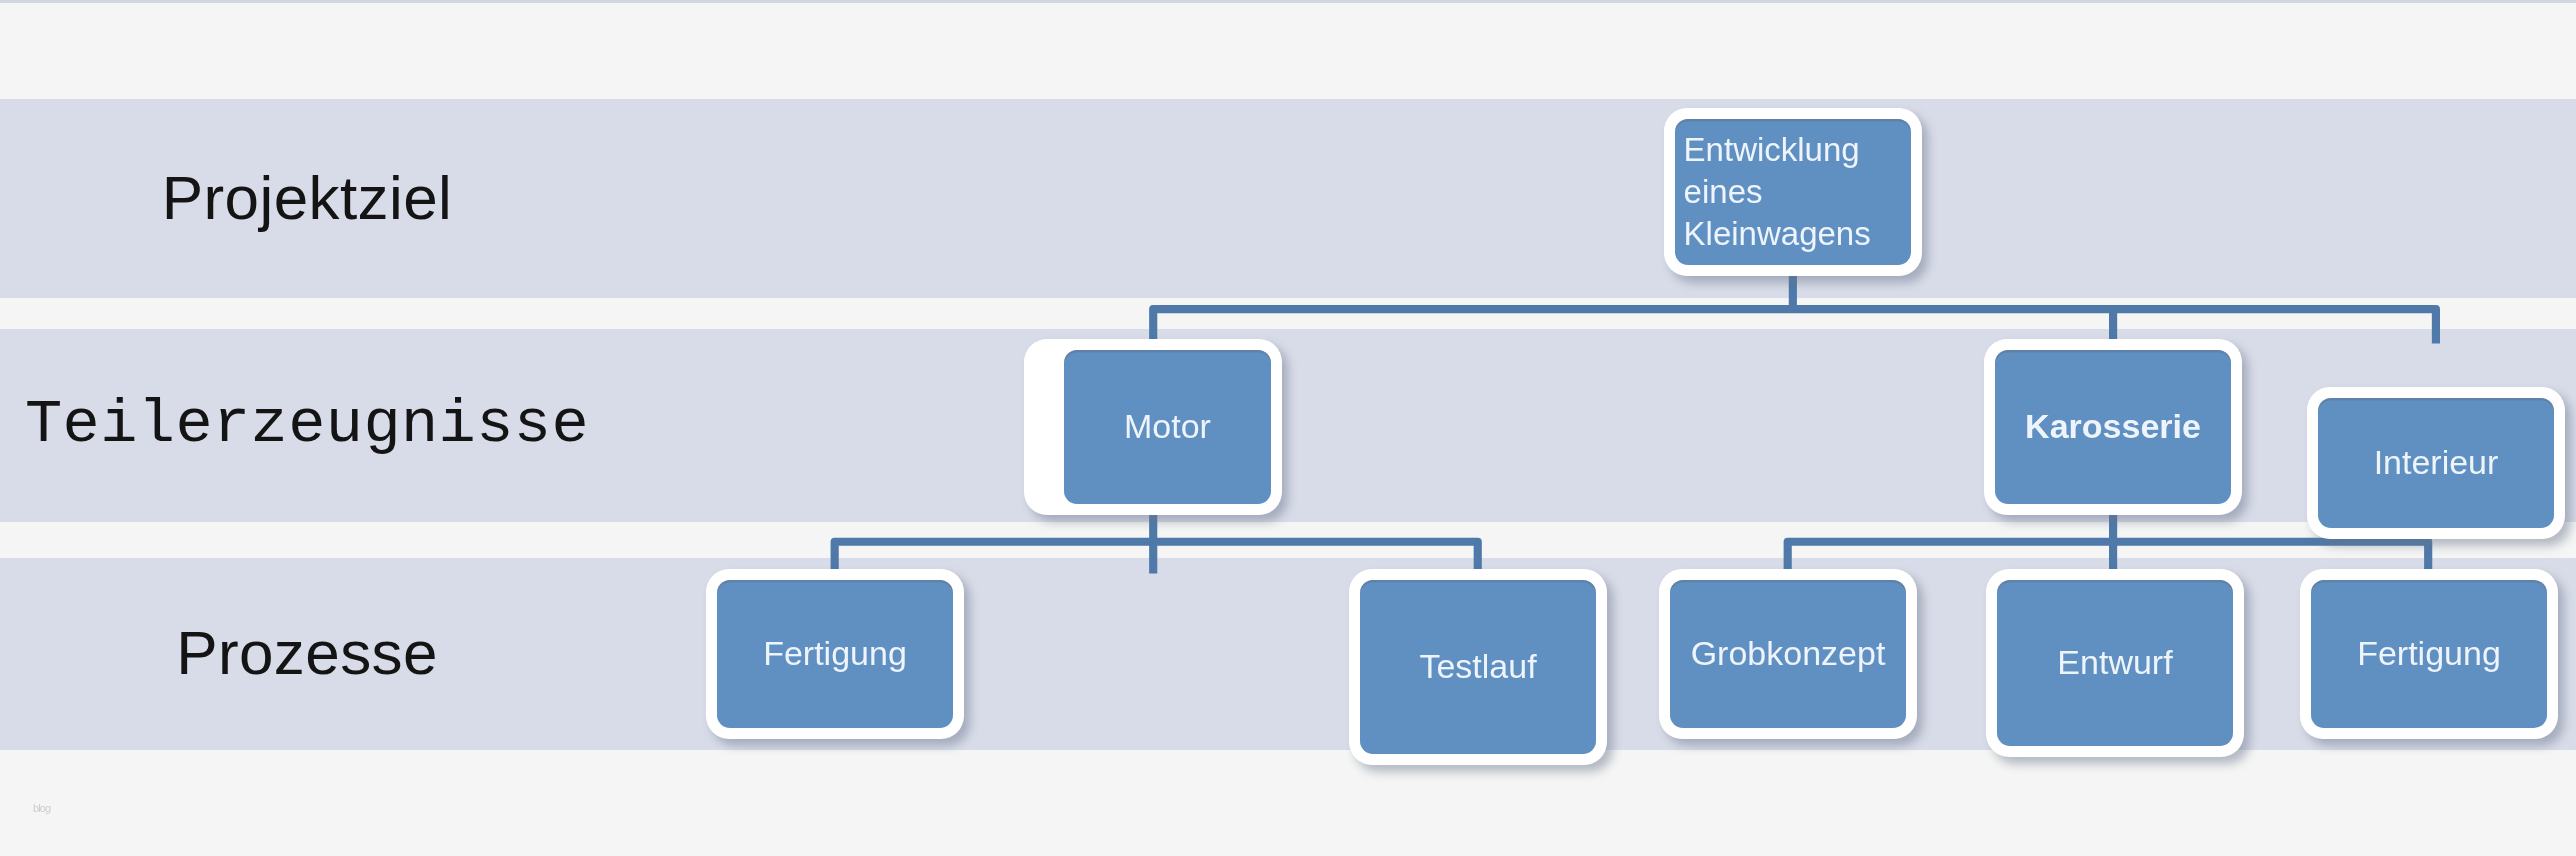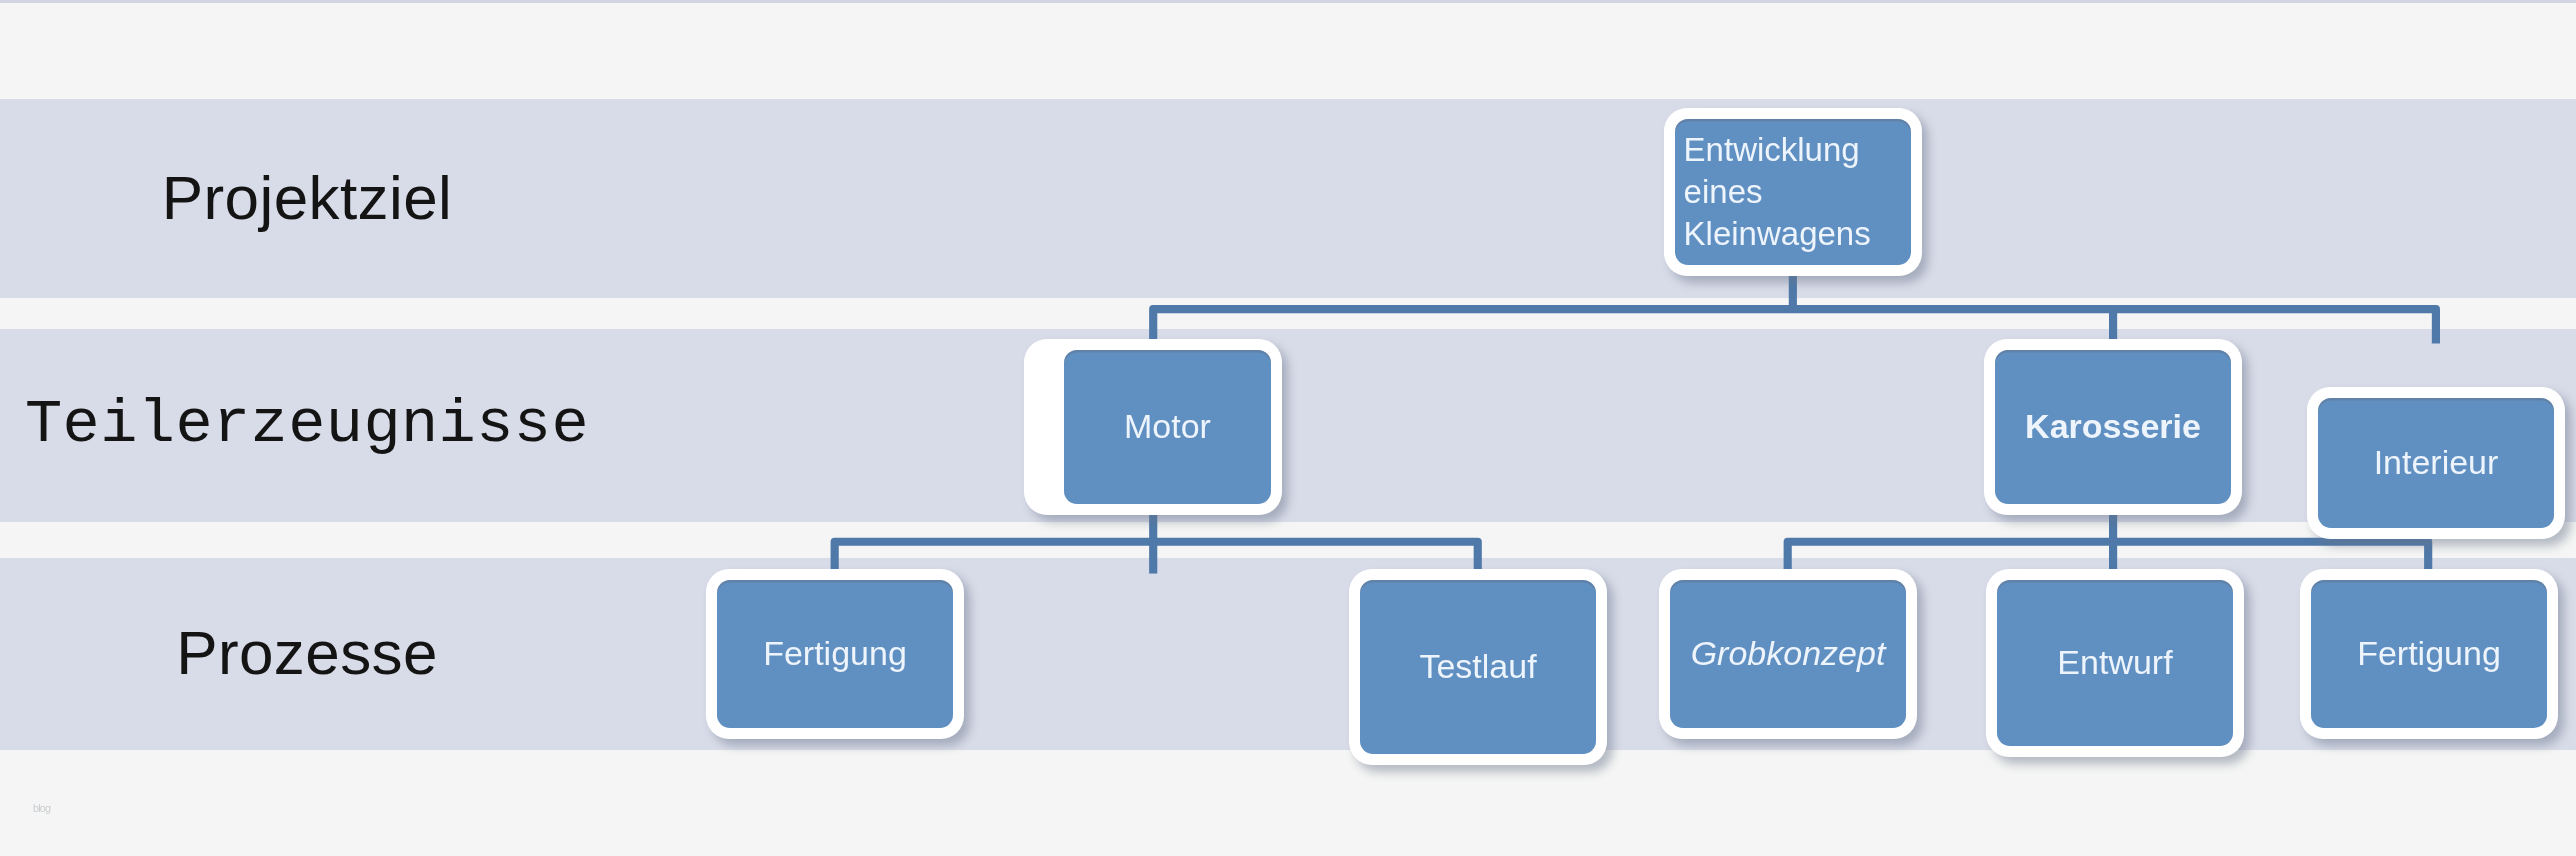--- a/index.html
+++ b/index.html
@@ -141,21 +141,21 @@
   <div class="node" style="left:2307px; top:339px; width:258px; height:152px;margin-top:48px;">
     <div class="node-inner">Interieur</div>
   </div>
 
   <div class="node" style="left:706px; top:569px; width:258px; height:170px;">
     <div class="node-inner">Fertigung</div>
   </div>
   <div class="node" style="left:1349px; top:569px; width:258px; height:196px;">
     <div class="node-inner">Testlauf</div>
   </div>
-  <div class="node" style="left:1659px; top:569px; width:258px; height:170px;font-style:italic;">
+  <div class="node" style="left:1659px; top:569px; width:258px; height:170px;">
     <div class="node-inner">Grobkonzept</div>
   </div>
   <div class="node" style="left:1986px; top:569px; width:258px; height:188px;">
     <div class="node-inner">Entwurf</div>
   </div>
   <div class="node" style="left:2300px; top:569px; width:258px; height:170px;">
     <div class="node-inner">Fertigung</div>
   </div>
 
   <div class="watermark">blog</div>

